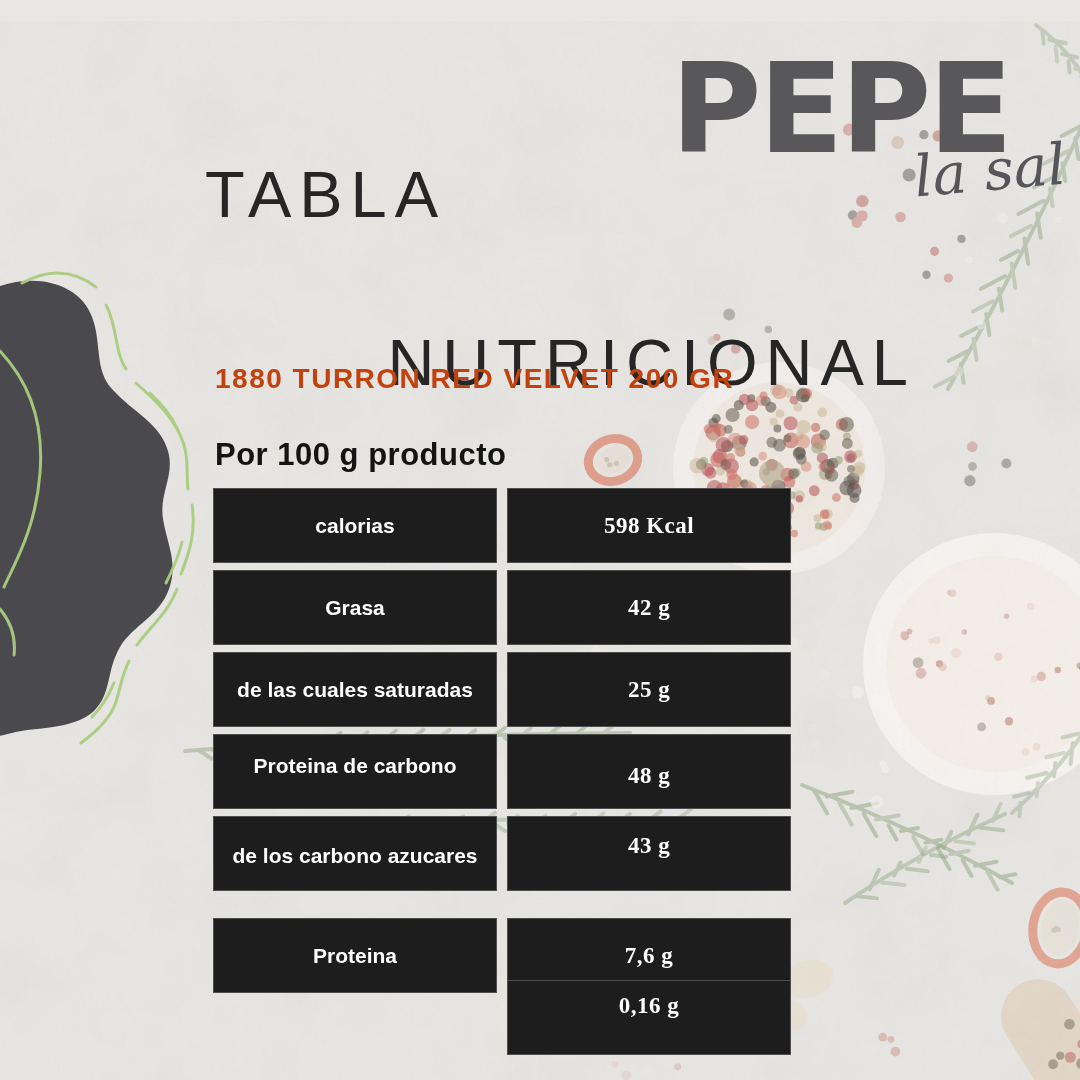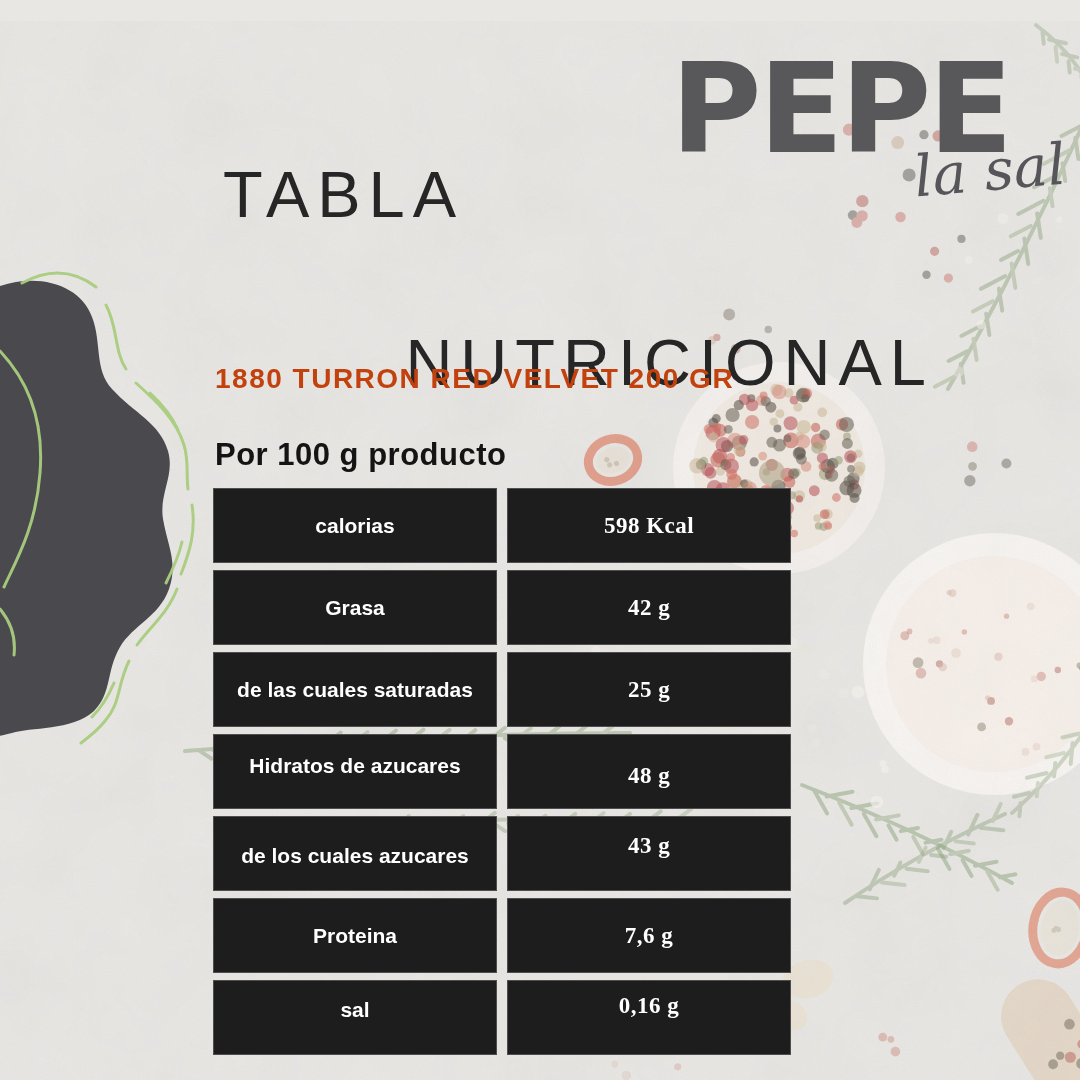--- a/index.html
+++ b/index.html
@@ -10,21 +10,21 @@
 
   
   .logo{position:absolute;top:26px;right:70px;
         font-family:"DejaVu Sans",sans-serif;font-weight:bold;
         font-size:124px;line-height:1;letter-spacing:-3px;color:#58585a;z-index:6;}
   .tagline{position:absolute;top:116px;right:14px;
         font-family:"DejaVu Serif",serif;font-style:italic;
         font-size:57px;color:#55555a;transform:rotate(-5deg);z-index:7;}
 
   
-  .title{position:absolute;left:223px;top:132px;z-index:6;
+  .title{position:absolute;left:205px;top:132px;z-index:6;
         font-size:65px;font-weight:300;color:#262626;
         letter-spacing:8px;line-height:84px;white-space:pre;}
   .product{position:absolute;left:215px;top:342px;z-index:6;
         font-size:28px;font-weight:700;letter-spacing:1.5px;color:#c2410c;}
   .serving{position:absolute;left:215px;top:416px;z-index:6;
         font-size:31px;font-weight:700;letter-spacing:.5px;color:#141414;}
 
   
   .ntable{position:absolute;left:213px;top:467px;width:578px;z-index:6;}
   .nrow{position:absolute;left:0;width:578px;height:73px;}
@@ -568,44 +568,41 @@
     <div class="nrow" style="top:164px">
       <div class="cell lab">
           <span>de las cuales saturadas</span>
         </div>
       <div class="cell val">
           <span>25 g</span>
         </div>
     </div>
     <div class="nrow" style="top:246px">
       <div class="cell lab">
-          <span class="up6">Hidratos de azucares</span>
+          <span class="up6">Proteina de carbono</span>
         </div>
       <div class="cell val">
           <span class="dn4">48 g</span>
         </div>
     </div>
     <div class="nrow" style="top:328px">
       <div class="cell lab">
-          <span class="dn2">de los cuales azucares</span>
+          <span class="dn2">de los carbono azucares</span>
         </div>
       <div class="cell val">
           <span class="up8">43 g</span>
         </div>
     </div>
-    <div class="nrow" style="top:410px">
+    <div class="nrow" style="top:430px">
       <div class="cell lab">
           <span>Proteina</span>
         </div>
       <div class="cell val">
           <span>7,6 g</span>
         </div>
     </div>
     <div class="nrow" style="top:492px">
-      <div class="cell lab">
-          <span class="up8">sal</span>
-        </div>
       <div class="cell val">
           <span class="up12">0,16 g</span>
         </div>
     </div>
   </div>
 </div>
 
 </body></html>

